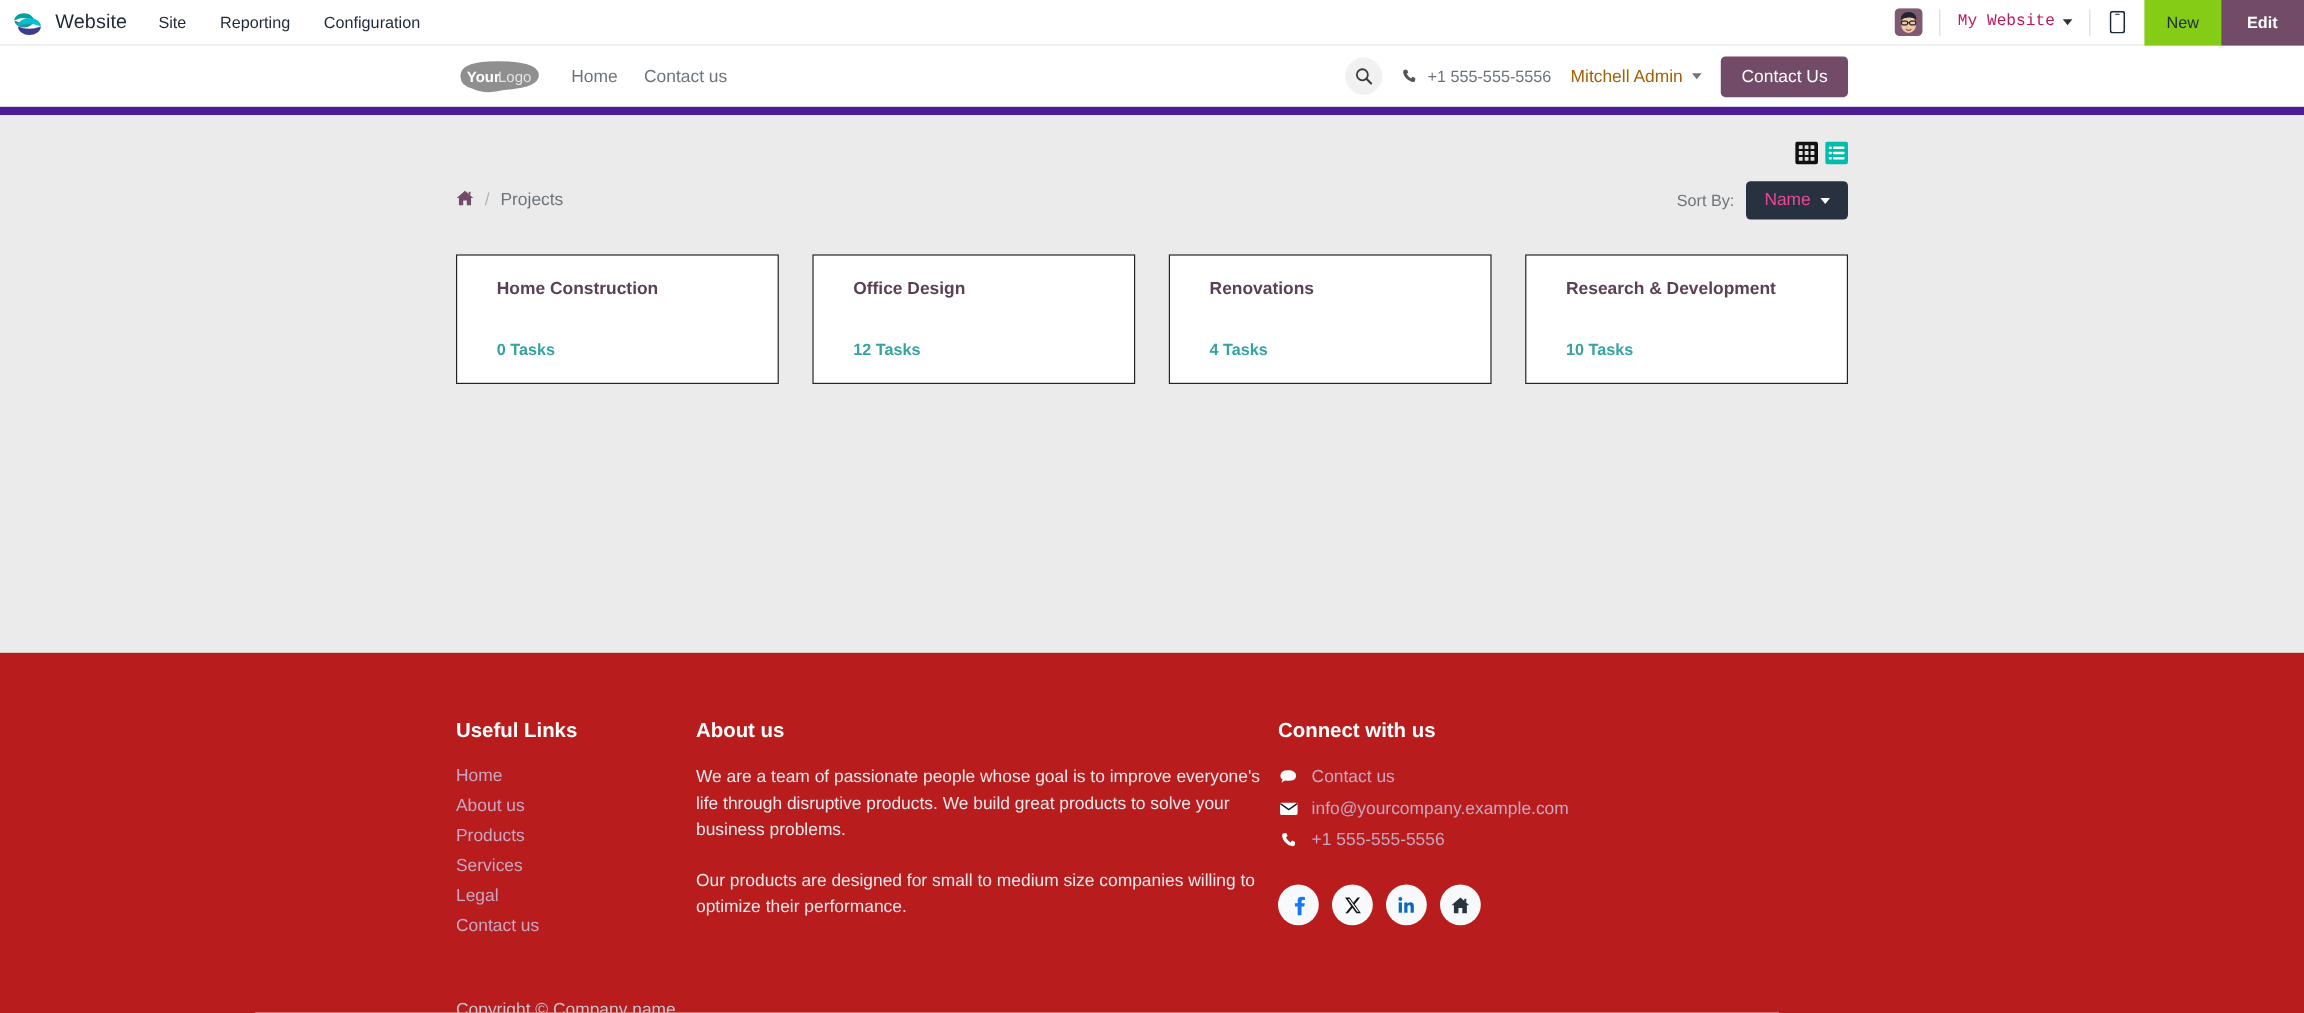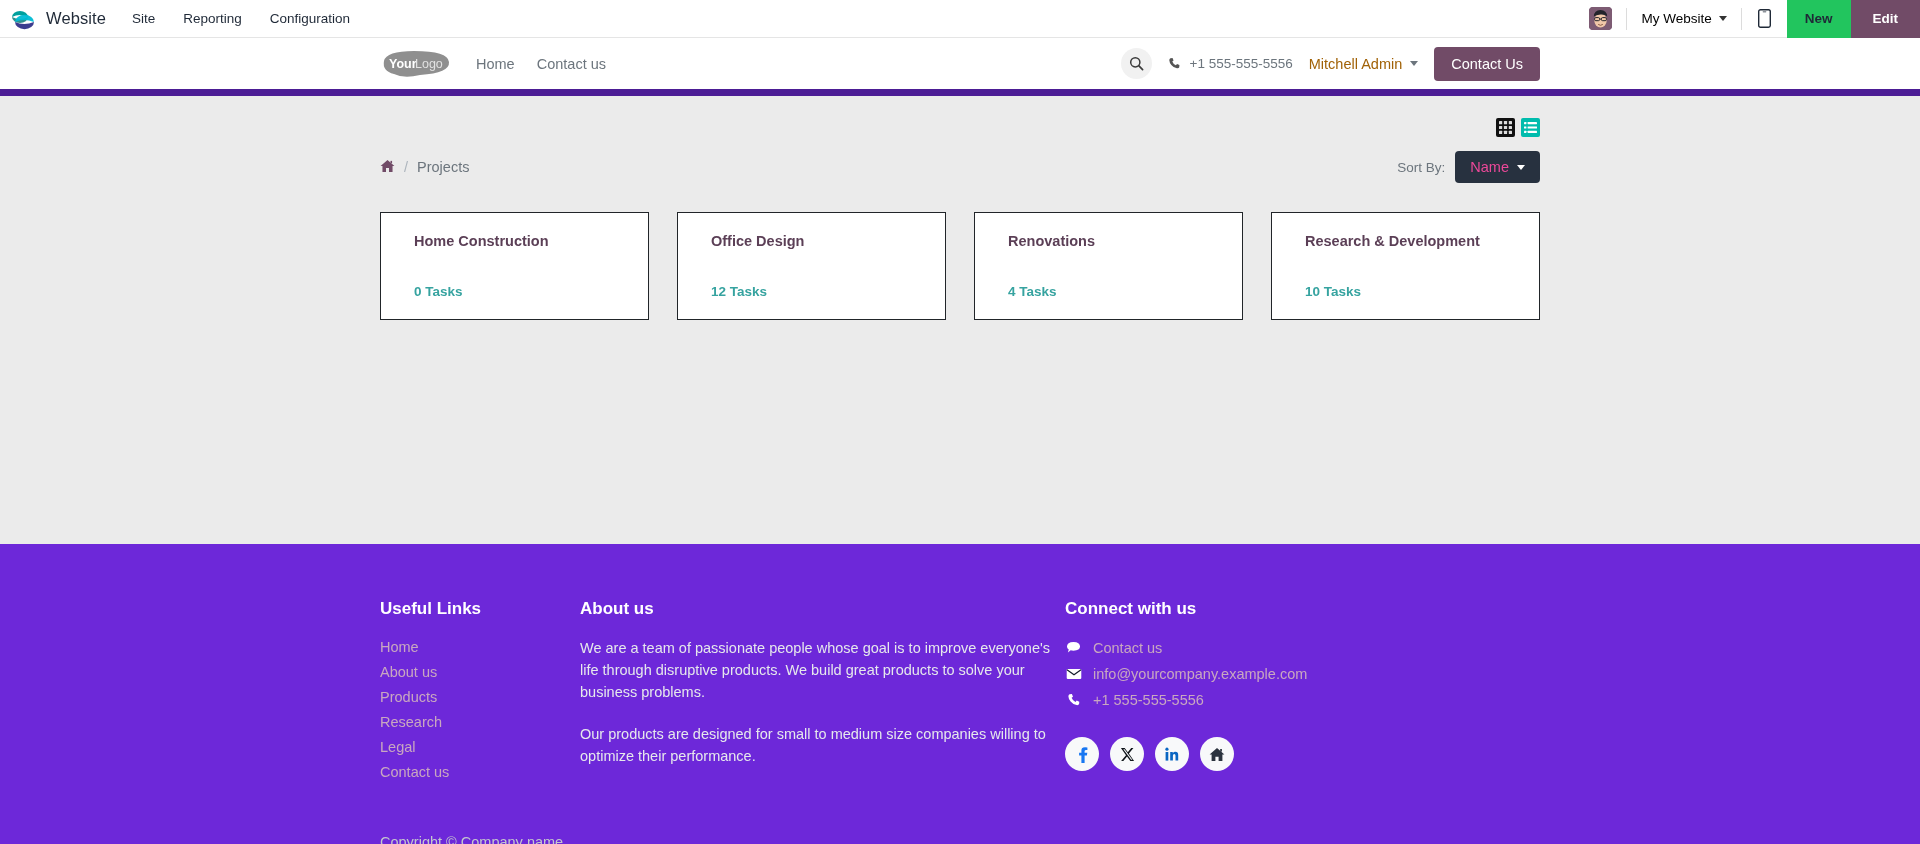--- a/index.html
+++ b/index.html
@@ -32,35 +32,35 @@
   }
   .nav-spacer { flex: 1 1 auto; }
   .nav-right { display: flex; align-items: center; height: 38px; }
   .avatar-wrap { padding: 0 14px 0 10px; display: flex; align-items: center; }
   .avatar {
     width: 23px; height: 23px; border-radius: 4px; overflow: hidden;
     background: #714b67; display: block;
   }
   .vdiv { width: 1px; height: 22px; background: #dcdcdc; }
   .mywebsite {
-    font-size: 13.5px; color: #000000; padding: 0 14px; line-height: 38px;
-    display: flex; align-items: center; gap: 7px; cursor: pointer;
+    font-size: 13.5px; color: #be185d; padding: 0 14px; line-height: 38px;
+    display: flex; align-items: center; gap: 7px; cursor: pointer; font-family: Liberation Mono, monospace;
   }
   .caret-down {
     width: 0; height: 0; border-left: 4px solid transparent;
     border-right: 4px solid transparent; border-top: 5px solid #333;
   }
   .mobile-btn {
     padding: 0 16px; line-height: 38px; display: flex; align-items: center;
     cursor: pointer; height: 38px;
   }
   .btn-new {
-    font-size: 13.5px; color: #1f2937; font-weight: 700;
+    font-size: 13.5px; color: #1f2937; font-weight: 400;
     padding: 0 18px; height: 38px; line-height: 38px;
-    background: #22c55e; cursor: pointer;
+    background: #84cc16; cursor: pointer;
   }
   .btn-edit {
     font-size: 13.5px; color: #ffffff; font-weight: 700;
     padding: 0 22px; height: 38px; line-height: 38px;
     background: #714b67; cursor: pointer;
   }
 
   
   .site-header {
     height: 58px; background: #ffffff;
@@ -143,21 +143,21 @@
   .proj-title {
     font-size: 14.5px; font-weight: 700; color: #5b3f56;
     line-height: 1.2;
   }
   .proj-tasks {
     font-size: 13.5px; font-weight: 700; color: #36a3a0; margin-top: 20px;
   }
 
   
   .site-footer {
-    background: #6d28d9; color: #ffffff;
+    background: #b91c1c; color: #ffffff;
     height: 300px; padding: 55px 380px 0 380px;
     position: relative;
   }
   .footer-cols { display: flex; }
   .fcol-links { width: 200px; }
   .fcol-about { width: 480px; }
   .fcol-connect { flex: 1 1 auto; padding-left: 5px; }
   .fh {
     font-size: 17px; font-weight: 700; color: #ffffff;
     margin-bottom: 18px;
@@ -351,21 +351,21 @@
 </div>
 
 <div class="site-footer">
   <div class="footer-cols">
 
     <div class="fcol-links">
       <div class="fh">Useful Links</div>
       <a class="flink" href="#">Home</a>
       <a class="flink" href="#">About us</a>
       <a class="flink" href="#">Products</a>
-      <a class="flink" href="#">Research</a>
+      <a class="flink" href="#">Services</a>
       <a class="flink" href="#">Legal</a>
       <a class="flink" href="#">Contact us</a>
     </div>
 
     <div class="fcol-about">
       <div class="fh">About us</div>
       <p class="fpara">We are a team of passionate people whose goal is to improve everyone's life through disruptive products. We build great products to solve your business problems.</p>
       <p class="fpara">Our products are designed for small to medium size companies willing to optimize their performance.</p>
     </div>
 

